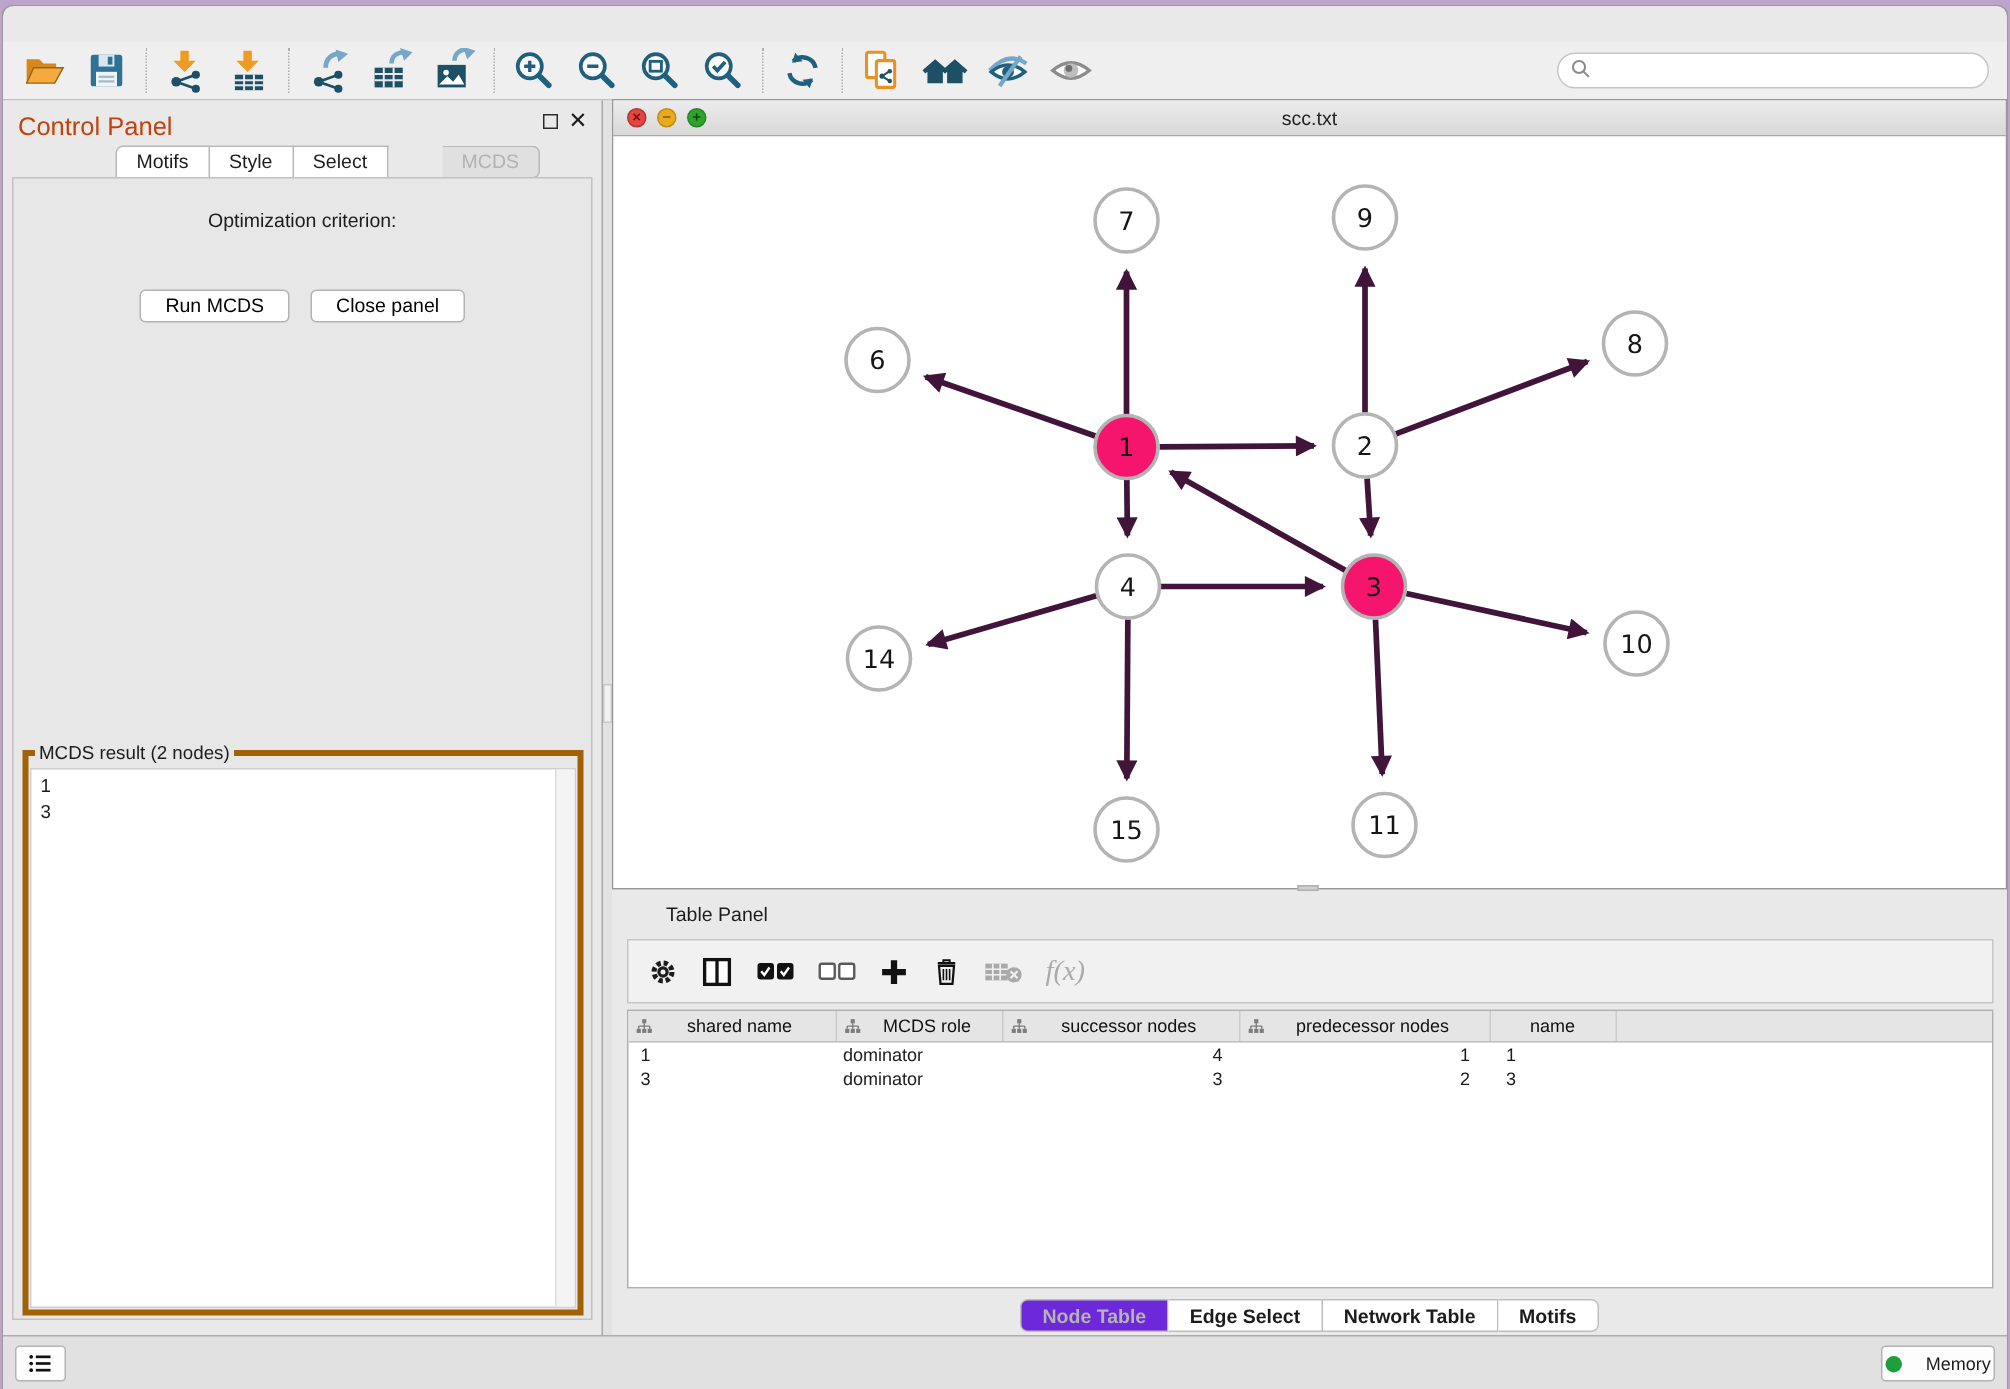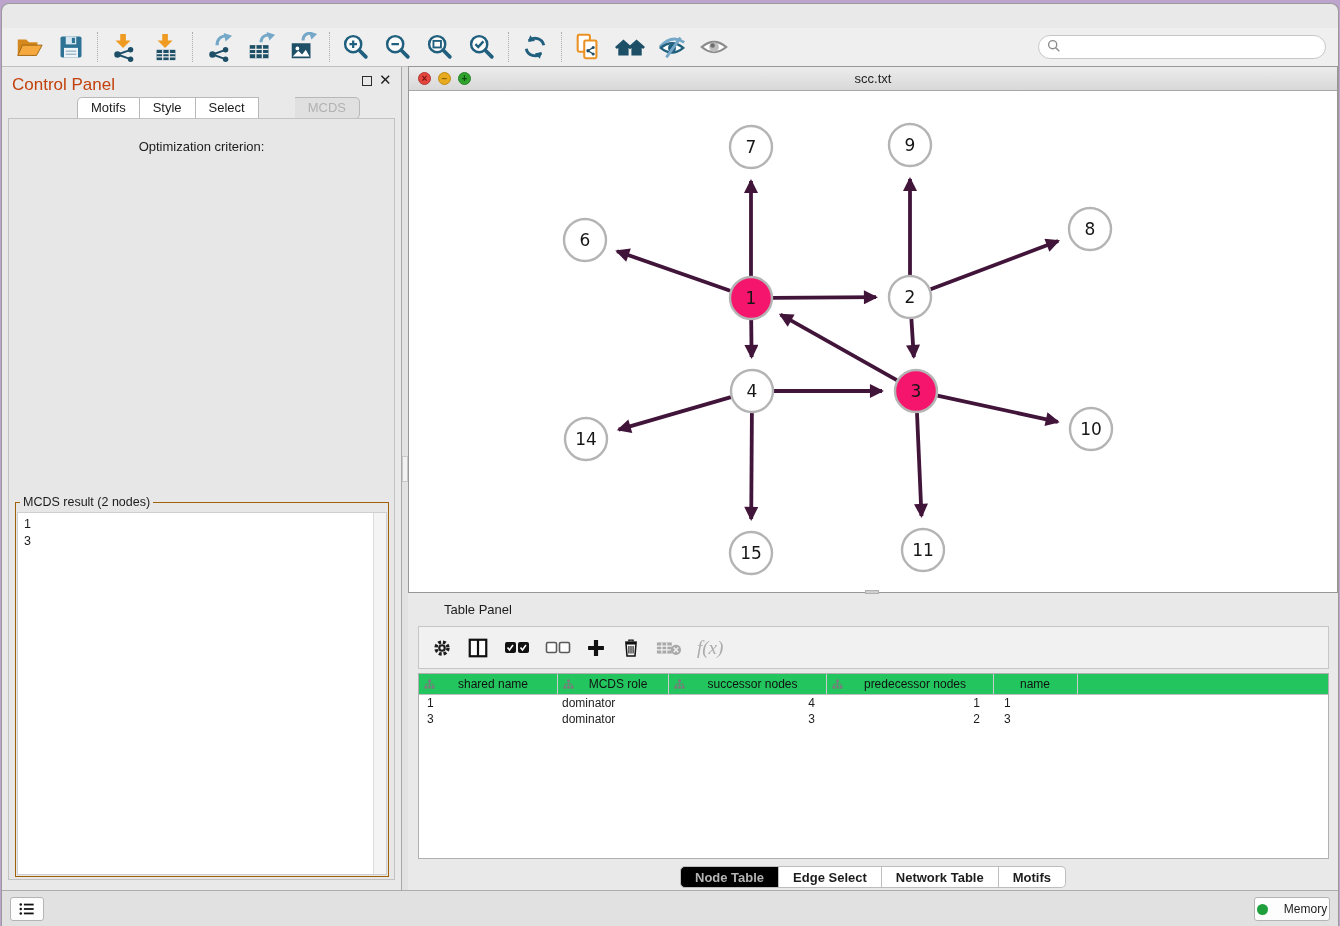--- a/index.html
+++ b/index.html
@@ -29,21 +29,21 @@
   .cp-tab:first-child { border-left-width:1px; border-radius:5px 0 0 0; }
   .cp-tab.active { background:#e0e0e0; color:#b2b2b2; border-radius:0 5px 5px 0;margin-left:36px; }
   .cp-content { position:absolute; left:6px; top:51px; width:387px; height:762px; background:#e7e7e7; border:1px solid #c2c2c2; }
   .opt-label { position:absolute; width:100%; text-align:center; top:20px; }
   .criterion-select { position:absolute; left:37px; top:41px; width:310px; height:22px; background:#fff; border:1px solid #b3b3b3; border-radius:4px; display:flex; align-items:center; padding-left:9px; }
   .sel-arrows { margin-left:auto; margin-right:7px; display:flex; flex-direction:column; gap:2px; }
   .tri-up { width:0; height:0; border-left:4px solid transparent; border-right:4px solid transparent; border-bottom:5px solid #555; }
   .tri-down { width:0; height:0; border-left:4px solid transparent; border-right:4px solid transparent; border-top:5px solid #555; }
   .cp-buttons { position:absolute; left:0; top:74px; width:100%; display:flex; justify-content:center; gap:14px; }
   .mac-btn { height:22px; background:#fff; border:1px solid #b3b3b3; border-radius:4px; padding:0 16px; font-size:13px; line-height:20px; }
-  .result-fieldset { position:absolute; left:6px; top:376px; width:374px; height:382px; border:1px solid #a16207; }
+  .result-fieldset { position:absolute; left:6px; top:376px; width:374px; height:382px; border:4px solid #a16207; }
   .result-fieldset legend { font-size:12.5px; padding:0 3px; margin-left:4px; }
   .result-body { position:absolute; left:1px; top:3px; right:1px; bottom:1px; background:#fff; border:1px solid #cfcfcf; }
   .result-lines { padding:3px 0 0 6px; font-size:12.5px; line-height:17px; white-space:pre-line; }
   .result-scrollbar { position:absolute; right:0; top:0; width:13px; height:100%; background:#f4f4f4; border-left:1px solid #dcdcdc; }
 
   
   .v-divider { position:absolute; left:400px; top:63px; width:6px; height:824px; background:#e2e2e2; }
   .v-divider .handle { position:absolute; left:0; top:389px; width:6px; height:26px; background:#f2f2f2; border:1px solid #c8c8c8; }
 
   
@@ -54,30 +54,30 @@
   .nw-canvas { position:absolute; left:0; top:24px; width:928px; height:501px; background:#fff; }
   .nw-grip { position:absolute; left:456px; bottom:-2px; width:14px; height:4px; background:#cfcfcf; border:1px solid #b0b0b0; }
 
   
   .table-panel { position:absolute; left:406px; top:592px; width:930px; height:295px; background:#e9e9e9; }
   .tp-title { position:absolute; left:12px; top:6px;margin-left:24px; }
   .tp-toolbar { position:absolute; left:10px; top:30px; width:911px; height:43px; background:#f1f1f1; border:1px solid #c6c6c6; display:flex; align-items:center; gap:15px; padding-left:13px; }
   .tp-icon { display:flex; align-items:center; justify-content:center; }
   .fx-label { font-family:"Liberation Serif","DejaVu Serif",serif; font-style:italic; font-size:19px; color:#ababab; }
   .node-table { position:absolute; left:10px; top:77px; width:911px; height:186px; background:#fff; border:1px solid #b0b0b0; }
-  .nt-header { display:flex; height:21px; background:#22c55e; border-bottom:1px solid #bfbfbf; }
+  .nt-header { display:flex; height:21px; background:#e5e5e5; border-bottom:1px solid #bfbfbf; }
   .nt-hcell { display:flex; align-items:center; border-right:1px solid #cccccc; padding-left:5px; }
   .nt-hcell span { flex:1; text-align:center; font-size:12px; color:#111; padding-right:6px; }
   .nt-row { display:flex; height:16px; font-size:12px; align-items:center; }
   .nt-cell { overflow:hidden; white-space:nowrap; }
   .tp-tabs { position:absolute; left:0; top:270px; width:100%; display:flex; justify-content:center; }
   .tp-tab { padding:0 14px; height:22px; line-height:21px; background:#fff; border:1px solid #bdbdbd; border-left-width:0; font-weight:700; font-size:13px; }
   .tp-tab:first-child { border-left-width:1px; border-radius:5px 0 0 5px; }
   .tp-tab:last-child { border-radius:0 5px 5px 0; }
-  .tp-tab.active { background:#000000; color:#b4b4b4; }
+  .tp-tab.active { background:#6d28d9; color:#b4b4b4; }
 
   
   .status-bar { position:absolute; left:0; bottom:0; width:100%; height:36px; background:#e1e1e1; border-top:1px solid #adadad; }
   .list-btn { position:absolute; left:8px; top:6px; width:34px; height:24px; background:#fdfdfd; border:1px solid #b4b4b4; border-radius:3px; display:flex; align-items:center; justify-content:center; }
   .memory-btn { position:absolute; right:8px; top:6px; width:76px; height:24px; background:#fdfdfd; border:1px solid #b4b4b4; border-radius:3px; display:flex; align-items:center; justify-content:center; gap:16px; font-size:12px; }
   .mem-dot { width:11px; height:11px; border-radius:50%; background:#1f9e3c; }
 </style>
 </head>
 <body>
 
@@ -236,20 +236,24 @@
 
     <div class="cp-tabs">
       <div class="cp-tab">Motifs</div>
       <div class="cp-tab">Style</div>
       <div class="cp-tab">Select</div>
       <div class="cp-tab active">MCDS</div>
     </div>
 
     <div class="cp-content">
       <div class="opt-label">Optimization criterion:</div>
+      <div class="cp-buttons">
+        <button class="mac-btn">Run MCDS</button>
+        <button class="mac-btn">Close panel</button>
+      </div>
       <fieldset class="result-fieldset">
         <legend>MCDS result (2 nodes)</legend>
         <div class="result-body">
           <div class="result-lines">1
 3</div>
           <div class="result-scrollbar"></div>
         </div>
       </fieldset>
     </div>
   </div>

